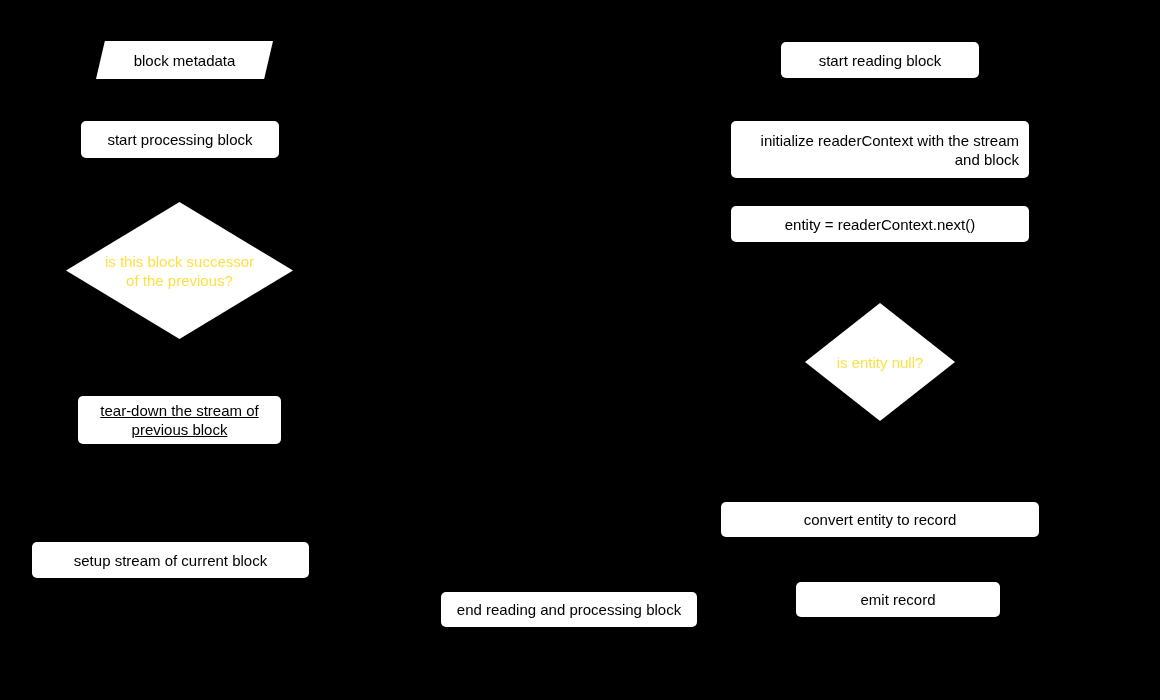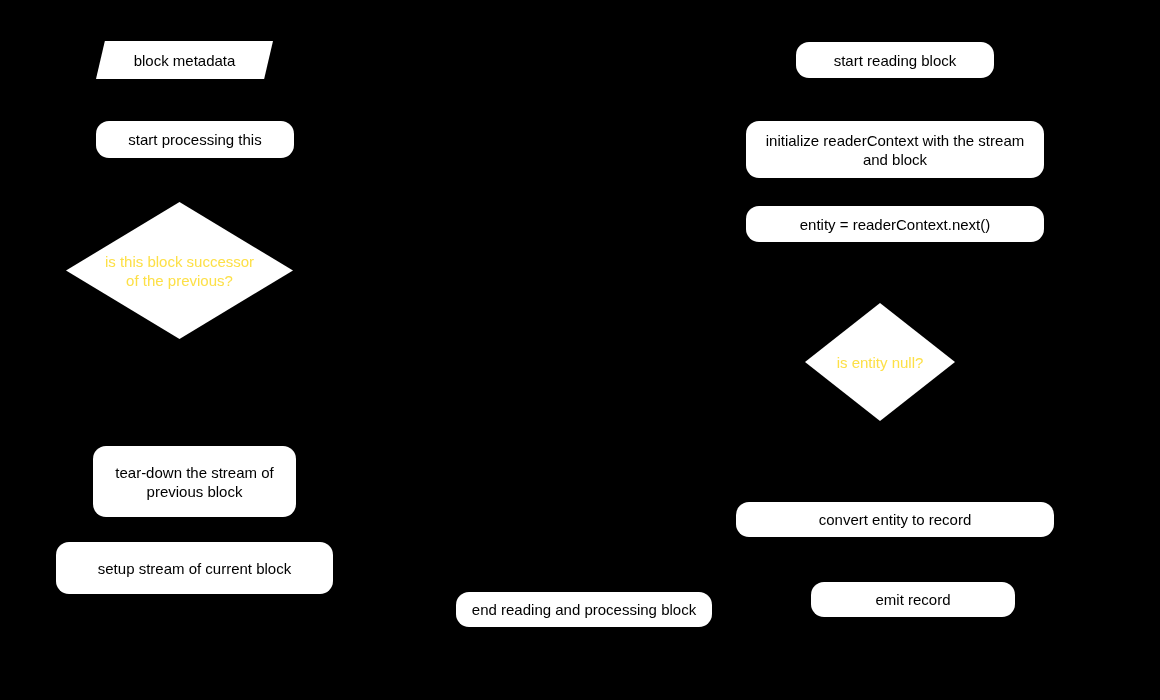--- a/index.html
+++ b/index.html
@@ -22,22 +22,21 @@
     color: #000000;
     display: flex;
     align-items: center;
     justify-content: center;
     text-align: center;
     font-size: 15px;
     line-height: 19px;
     padding: 7px 10px;
   }
   .node.rounded {
-    border-radius: 13px;
-    margin-left: 15px;
+    border-radius: 5px;
   }
   .node.banner {
     
     clip-path: polygon(5% 0%, 100% 0%, 95% 100%, 0% 100%);
     border-radius: 0;
   }
   .diamond-wrap {
     position: absolute;
     display: flex;
     align-items: center;
@@ -65,41 +64,41 @@
 </head>
 <body>
 
 <div id="canvas">
 
   <div class="node banner" style="left:96px; top:41px; width:177px; height:38px;">
     <span>block metadata</span>
   </div>
 
   <div class="node rounded" style="left:81px; top:121px; width:198px; height:37px;">
-    <span>start processing this</span>
+    <span>start processing block</span>
   </div>
 
   <div class="diamond-wrap" style="left:66px; top:202px; width:227px; height:137px;">
     <div class="diamond-shape"></div>
     <div class="diamond-label">is this block successor of the previous?</div>
   </div>
 
-  <div class="node rounded" style="left:78px; top:446px; width:203px; height:71px;">
+  <div class="node rounded" style="left:78px; top:396px; width:203px; height:48px;text-decoration:underline;">
     <span>tear-down the stream of previous block</span>
   </div>
 
-  <div class="node rounded" style="left:41px; top:542px; width:277px; height:52px;">
+  <div class="node rounded" style="left:32px; top:542px; width:277px; height:36px;">
     <span>setup stream of current block</span>
   </div>
 
   <div class="node rounded" style="left:781px; top:42px; width:198px; height:36px;">
     <span>start reading block</span>
   </div>
 
-  <div class="node rounded" style="left:731px; top:121px; width:298px; height:57px;">
+  <div class="node rounded" style="left:731px; top:121px; width:298px; height:57px;text-align:right;">
     <span>initialize readerContext with the stream and block</span>
   </div>
 
   <div class="node rounded" style="left:731px; top:206px; width:298px; height:36px;">
     <span>entity = readerContext.next()</span>
   </div>
 
   <div class="diamond-wrap" style="left:805px; top:303px; width:150px; height:118px;">
     <div class="diamond-shape"></div>
     <div class="diamond-label">is entity null?</div>

